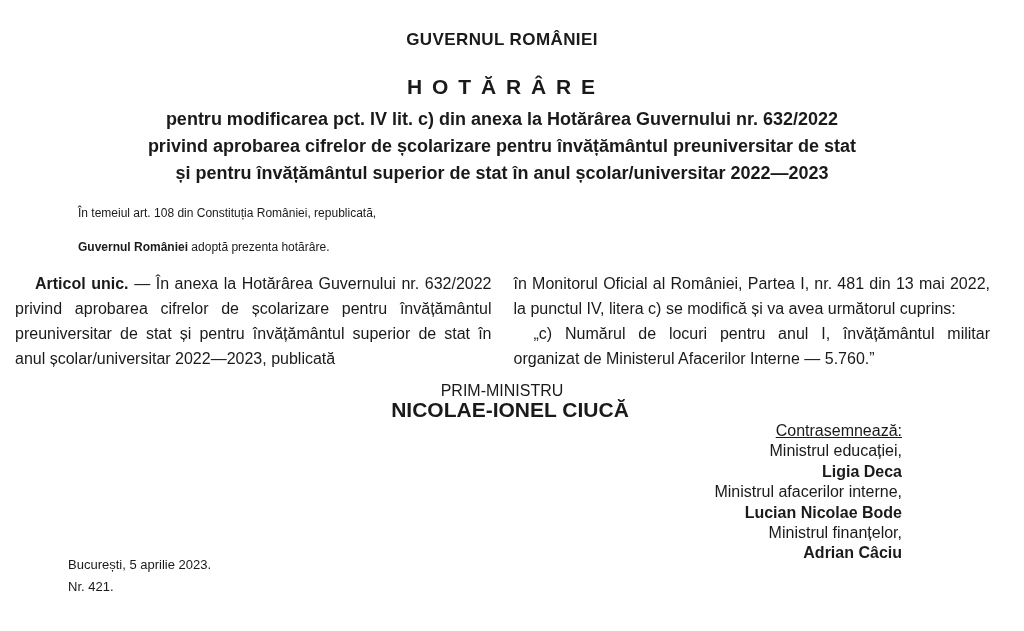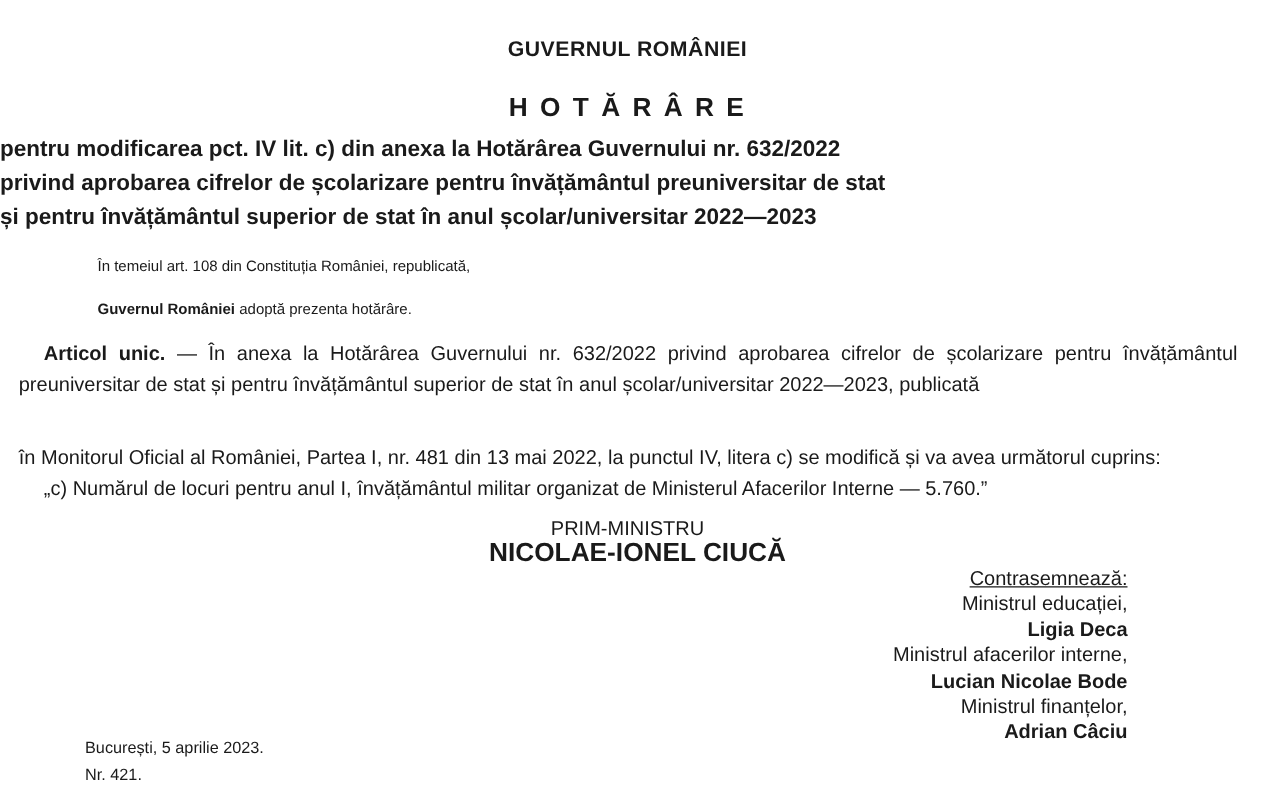--- a/index.html
+++ b/index.html
@@ -25,41 +25,41 @@
     letter-spacing: 0.4px;
   }
   .decree-type {
     text-align: center;
     font-size: 21px;
     font-weight: bold;
     letter-spacing: 2px;
     margin-top: 25px;
   }
   .decree-title {
+    text-align: center;
     font-size: 18px;
     font-weight: bold;
     line-height: 27px;
     margin-top: 7px;
   }
   .intro {
     margin: 16px 60px 0 78px;
     font-size: 12px;
     line-height: 21px;
   }
   .intro p {
     margin: 0 0 13px 0;
   }
   .bold { font-weight: bold; }
   .columns {
     display: flex;
     margin: 5px 14px 0 15px;
-    gap: 33px;
+    gap: 22px;
     font-size: 16px;
     line-height: 25px;
-    flex-direction: column;
   }
   .col {
     flex: 1;
     text-align: justify;
   }
   .col p { margin: 0; }
   .indent { text-indent: 20px; }
   .sig-area {
     position: relative;
     margin-top: 10px;

